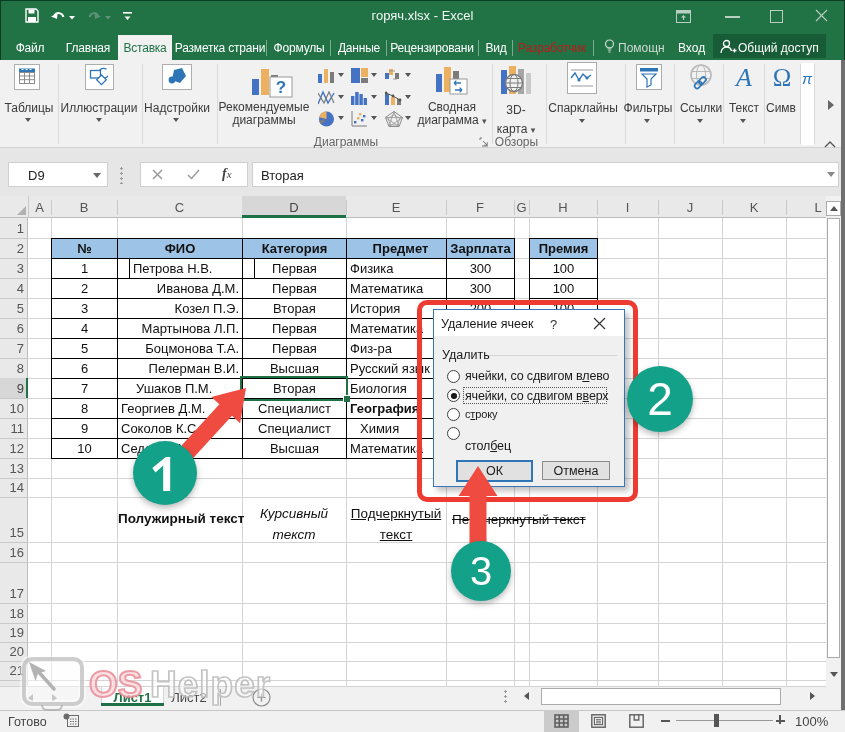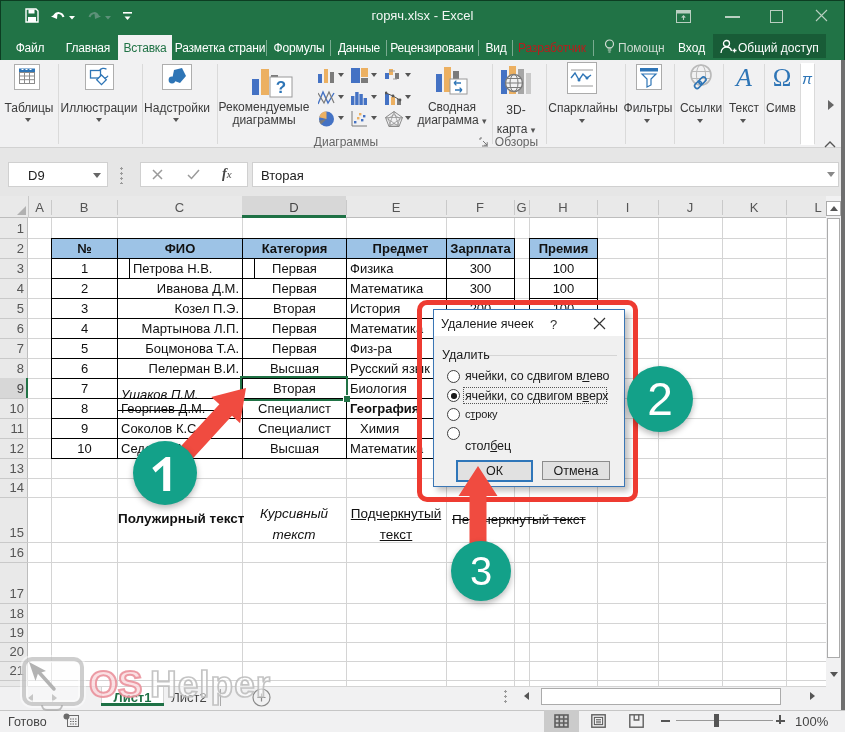--- a/index.html
+++ b/index.html
@@ -439,21 +439,21 @@
 <div class="ab ct" style="left:346px;top:338px;width:101px;height:21px;border:1px solid #000;font-size:13px;color:#111;justify-content:flex-start;padding-left:3px;white-space:nowrap;">Физ-ра</div>
 <div class="ab ct" style="left:446px;top:338px;width:69px;height:21px;border:1px solid #000;font-size:13px;color:#111;justify-content:center;white-space:nowrap;"></div>
 <div class="ab ct" style="left:529px;top:338px;width:69px;height:21px;border:1px solid #000;font-size:13px;color:#111;justify-content:center;white-space:nowrap;"></div>
 <div class="ab ct" style="left:51px;top:358px;width:67px;height:21px;border:1px solid #000;font-size:13px;color:#111;justify-content:center;white-space:nowrap;">6</div>
 <div class="ab ct" style="left:117px;top:358px;width:126px;height:21px;border:1px solid #000;font-size:13px;color:#111;justify-content:flex-end;padding-right:3px;white-space:nowrap;">Пелерман В.И.</div>
 <div class="ab ct" style="left:242px;top:358px;width:105px;height:21px;border:1px solid #000;font-size:13px;color:#111;justify-content:center;white-space:nowrap;">Высшая</div>
 <div class="ab ct" style="left:346px;top:358px;width:101px;height:21px;border:1px solid #000;font-size:13px;color:#111;justify-content:flex-start;padding-left:3px;white-space:nowrap;">Русский язык</div>
 <div class="ab ct" style="left:446px;top:358px;width:69px;height:21px;border:1px solid #000;font-size:13px;color:#111;justify-content:center;white-space:nowrap;"></div>
 <div class="ab ct" style="left:529px;top:358px;width:69px;height:21px;border:1px solid #000;font-size:13px;color:#111;justify-content:center;white-space:nowrap;"></div>
 <div class="ab ct" style="left:51px;top:378px;width:67px;height:21px;border:1px solid #000;font-size:13px;color:#111;justify-content:center;white-space:nowrap;">7</div>
-<div class="ab ct" style="left:117px;top:378px;width:126px;height:33px;border:1px solid #000;font-size:13px;color:#111;justify-content:flex-start;padding-left:3px;white-space:nowrap;font-style:italic;">Ушаков П.М.</div>
+<div class="ab ct" style="left:117px;top:378px;width:126px;height:21px;border:1px solid #000;font-size:13px;color:#111;justify-content:flex-start;padding-left:18px;white-space:nowrap;">Ушаков П.М.</div>
 <div class="ab ct" style="left:242px;top:378px;width:105px;height:21px;border:1px solid #000;font-size:13px;color:#111;justify-content:center;white-space:nowrap;">Вторая</div>
 <div class="ab ct" style="left:346px;top:378px;width:101px;height:21px;border:1px solid #000;font-size:13px;color:#111;justify-content:flex-start;padding-left:3px;white-space:nowrap;">Биология</div>
 <div class="ab ct" style="left:446px;top:378px;width:69px;height:21px;border:1px solid #000;font-size:13px;color:#111;justify-content:center;white-space:nowrap;"></div>
 <div class="ab ct" style="left:529px;top:378px;width:69px;height:21px;border:1px solid #000;font-size:13px;color:#111;justify-content:center;white-space:nowrap;"></div>
 <div class="ab ct" style="left:51px;top:398px;width:67px;height:21px;border:1px solid #000;font-size:13px;color:#111;justify-content:center;white-space:nowrap;">8</div>
 <div class="ab ct" style="left:117px;top:398px;width:126px;height:21px;border:1px solid #000;font-size:13px;color:#111;justify-content:flex-start;padding-left:3px;white-space:nowrap;">Георгиев Д.М.</div>
 <div class="ab ct" style="left:242px;top:398px;width:105px;height:21px;border:1px solid #000;font-size:13px;color:#111;justify-content:center;white-space:nowrap;">Специалист</div>
 <div class="ab ct" style="left:346px;top:398px;width:101px;height:21px;border:1px solid #000;font-size:13px;color:#111;justify-content:flex-start;padding-left:3px;white-space:nowrap;font-weight:bold;">География</div>
 <div class="ab ct" style="left:446px;top:398px;width:69px;height:21px;border:1px solid #000;font-size:13px;color:#111;justify-content:center;white-space:nowrap;"></div>
 <div class="ab ct" style="left:529px;top:398px;width:69px;height:21px;border:1px solid #000;font-size:13px;color:#111;justify-content:center;white-space:nowrap;"></div>

